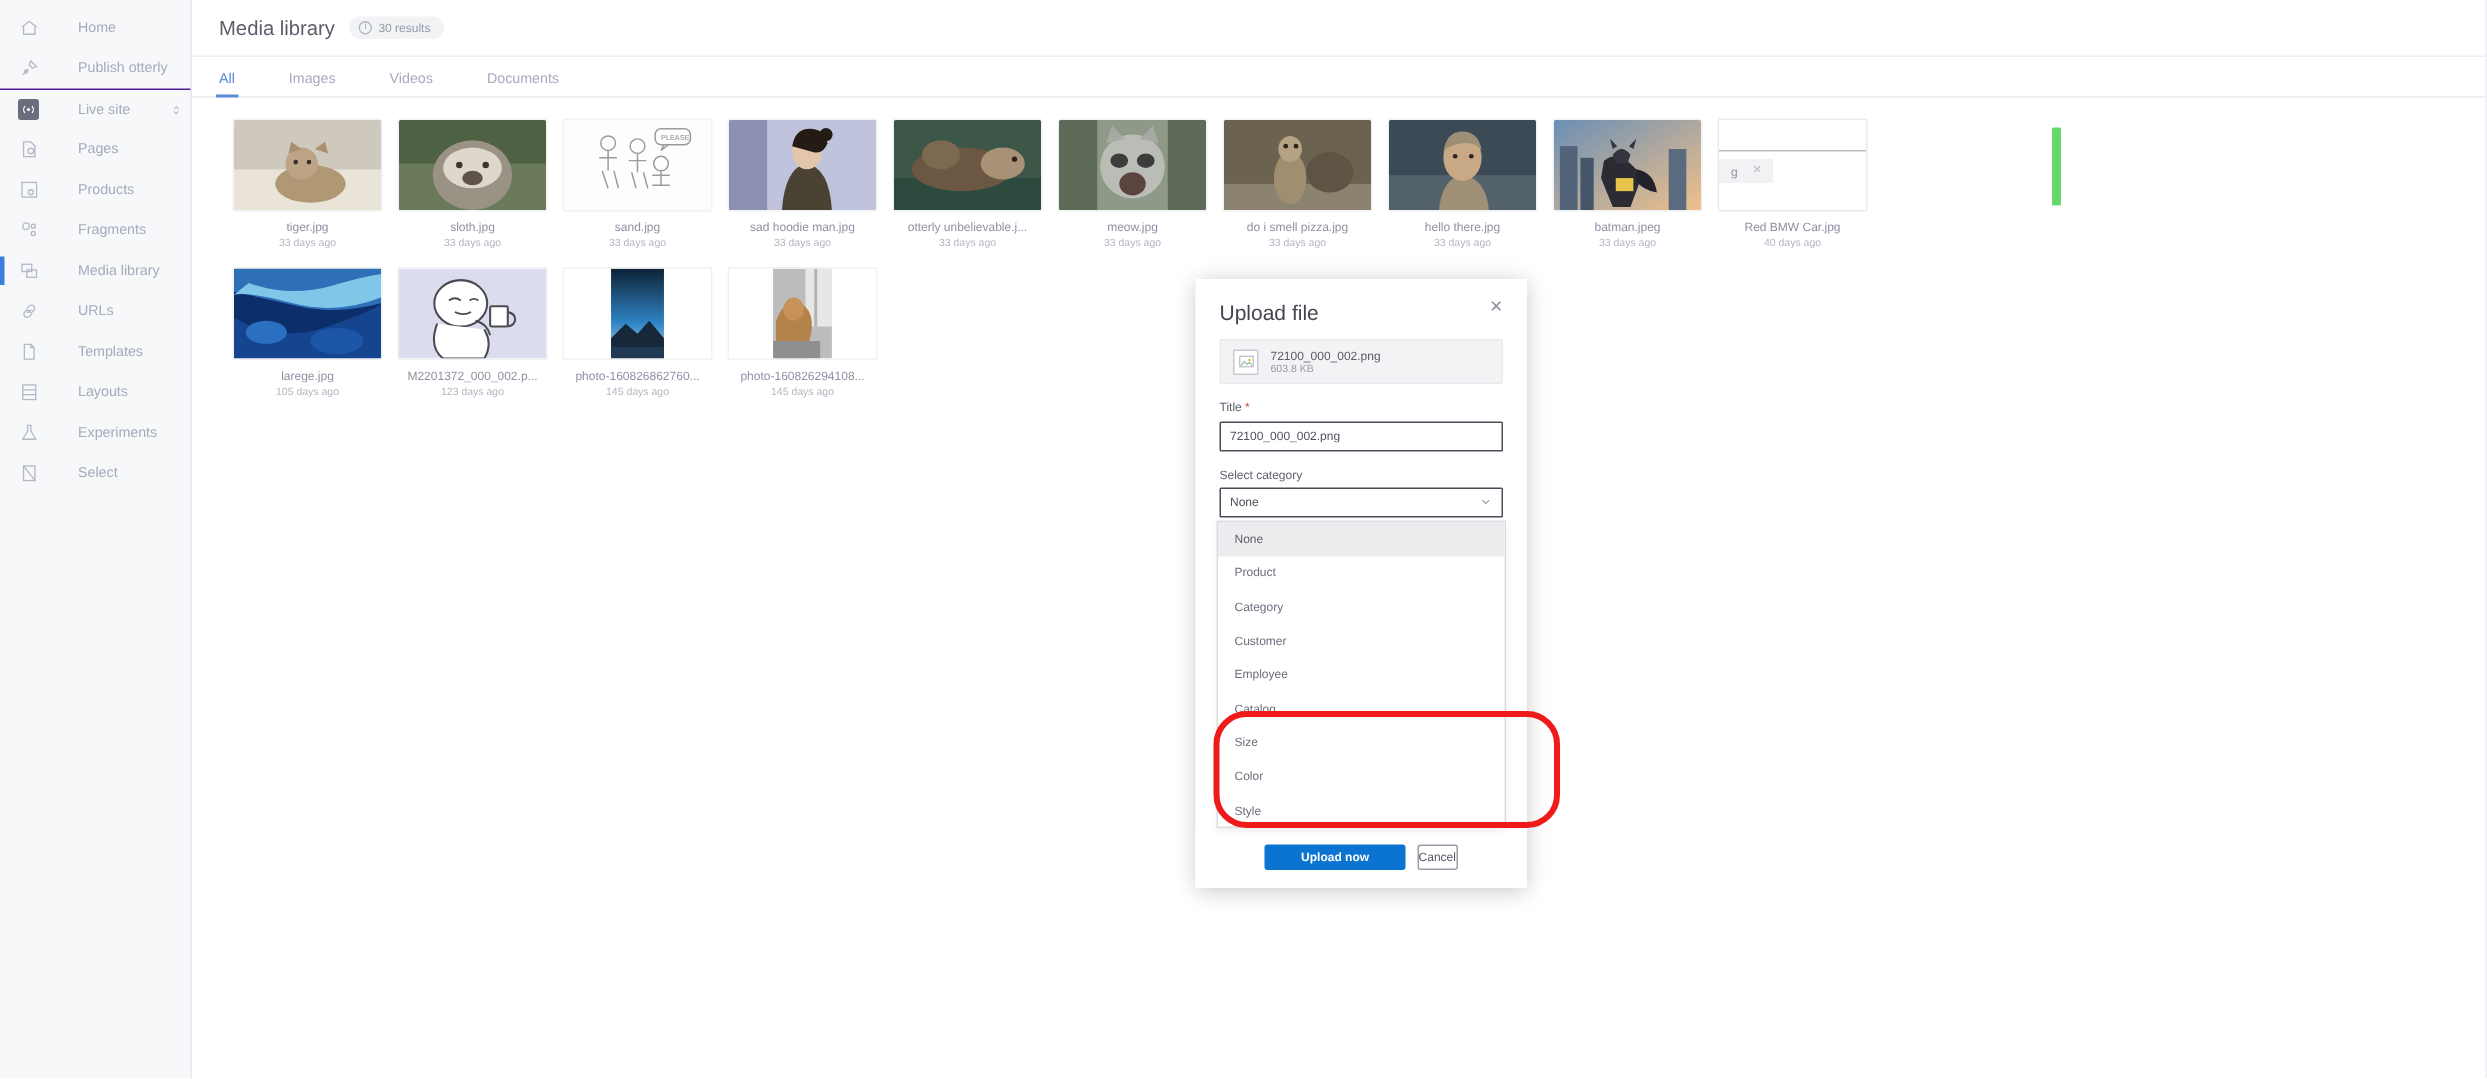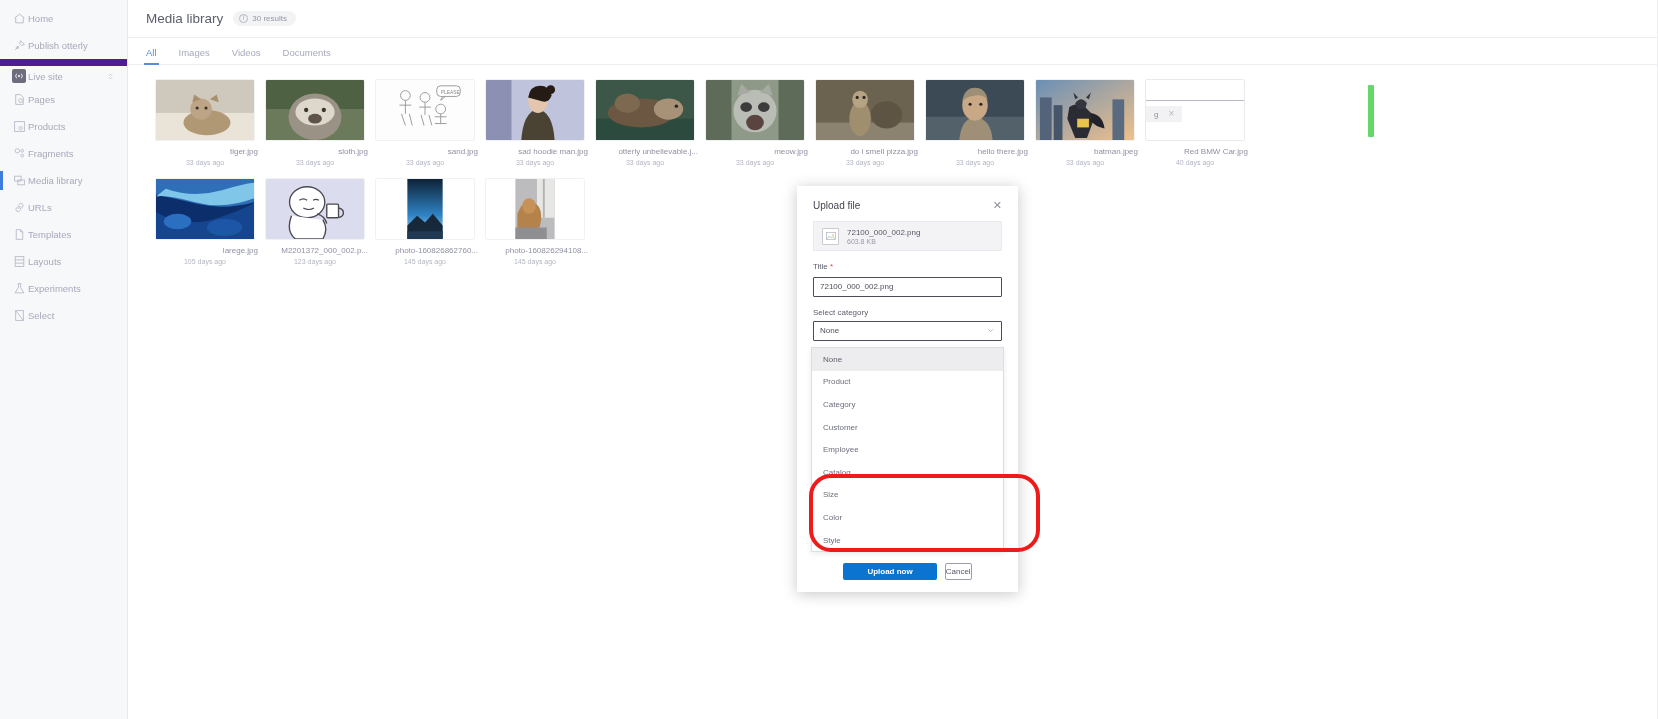--- a/index.html
+++ b/index.html
@@ -17,35 +17,35 @@
     background: #f7f8f9;
     border-right: 1px solid #e7e7ed;
     padding-top: 5px;
     position: relative;
     flex: 0 0 128px;
   }
   .sb-item {
     display: flex; align-items: center;
     height: 27px;
     padding-left: 12px;
-    gap: 2px;
+    gap: 26px;
     color: #a7a9bc;
     font-size: 9.5px;
     position: relative;
     cursor: pointer;
     white-space: nowrap;
   }
   .sb-item .sb-ico {
     width: 14px; height: 14px;
     display: flex; align-items: center; justify-content: center;
     color: #b5b7c8;
     flex: 0 0 14px;
   }
   .sb-item .sb-ico svg { width: 13px; height: 13px; display:block; }
-  .sb-item.section-top { border-top: 7px solid #4c1d95; align-items: center; }
+  .sb-item.section-top { border-top: 1px solid #4c1d95; align-items: center; }
   .sb-item.active-box .sb-ico {
     background: #6b6c7e; color: #fff; border-radius: 2px;
   }
   .sb-item.active-box .sb-ico svg { width: 10px; height: 10px; }
   .sb-item.selected::before {
     content: ""; position: absolute; left: 0; top: 4px;
     width: 2.5px; height: 19px; background: #3d7ddb;
   }
   .sb-caret { margin-left: auto; margin-right: 12px; color: #b5b7c8; }
   .sb-caret svg { width: 9px; height: 9px; display:block; }
@@ -63,21 +63,21 @@
     padding: 3px 9px 3px 6px;
     color: #9497a8; font-size: 8px;
   }
   .results-pill .info-ic {
     width: 9px; height: 9px; border: 1px solid #b5b7c3; border-radius: 50%;
     display:flex; align-items:center; justify-content:center;
     font-size: 6.5px; color: #a5a7b3; line-height: 1;
   }
   .tabbar {
     height: 27px; border-bottom: 1px solid #eceef1;
-    display: flex; align-items: flex-end; padding-left: 18px; gap: 22px;
+    display: flex; align-items: flex-end; padding-left: 18px; gap: 36px;
   }
   .tab {
     font-size: 9.5px; color: #a7a9bc; padding-bottom: 6px;
     cursor: pointer; position: relative;
   }
   .tab.active { color: #5c8ad6; }
   .tab.active::after {
     content: ""; position: absolute; left: -2px; right: -2px; bottom: -1px;
     height: 2px; background: #5c8ad6;
   }
@@ -87,21 +87,21 @@
   .grid-row { display: flex; gap: 0; }
   .card { width: 110px; margin-right: 0px; margin-bottom: 12px; }
   .thumb-box {
     width: 100px; height: 62px; margin: 0 auto;
     background: #fff; border: 1px solid #f0f1f3; border-radius: 2px;
     overflow: hidden; display: flex; align-items: center; justify-content: center;
     cursor: pointer;
   }
   .thumb { width: 100%; height: 100%; display:block; }
   .card-name {
-    margin-top: 6px; text-align: right; font-size: 8px; color: #8f91a3;
+    margin-top: 6px; text-align: center; font-size: 8px; color: #8f91a3;
     white-space: nowrap; overflow: hidden; text-overflow: ellipsis;
     padding: 0 2px;
   }
   .card-date { margin-top: 3px; text-align: center; font-size: 7px; color: #b3b5c2; }
 
   
   .upload-card { width: 110px; position: relative; }
   .upload-box {
     width: 100px; height: 62px; margin: 0 auto;
     background: #fff; border: 1px solid #e9eaee; border-radius: 2px;
@@ -125,21 +125,21 @@
     position: absolute; left: 797px; top: 186px;
     width: 221px; height: 406px;
     background: #ffffff;
     box-shadow: 0 2px 14px rgba(0,0,0,.22);
     z-index: 40;
   }
   .modal-head {
     padding: 14px 16px 10px 16px;
     display: flex; align-items: flex-start; justify-content: space-between;
   }
-  .modal-title { font-size: 10px; color: #434551; font-weight: 400; }
+  .modal-title { font-size: 14px; color: #434551; font-weight: 400; }
   .modal-close { color: #8d8f9c; font-size: 11px; line-height: 1; cursor: pointer; }
   .modal-body { padding: 0 16px; }
   .file-chip {
     background: #f3f3f5; border: 1px solid #e9eaee;
     height: 30px; display: flex; align-items: center; gap: 8px;
     padding: 0 8px; border-radius: 1px;
   }
   .file-chip .ic {
     width: 17px; height: 17px; border: 1px solid #c9cbd3; border-radius: 1px;
     display:flex; align-items:center; justify-content:center; background:#fff;

